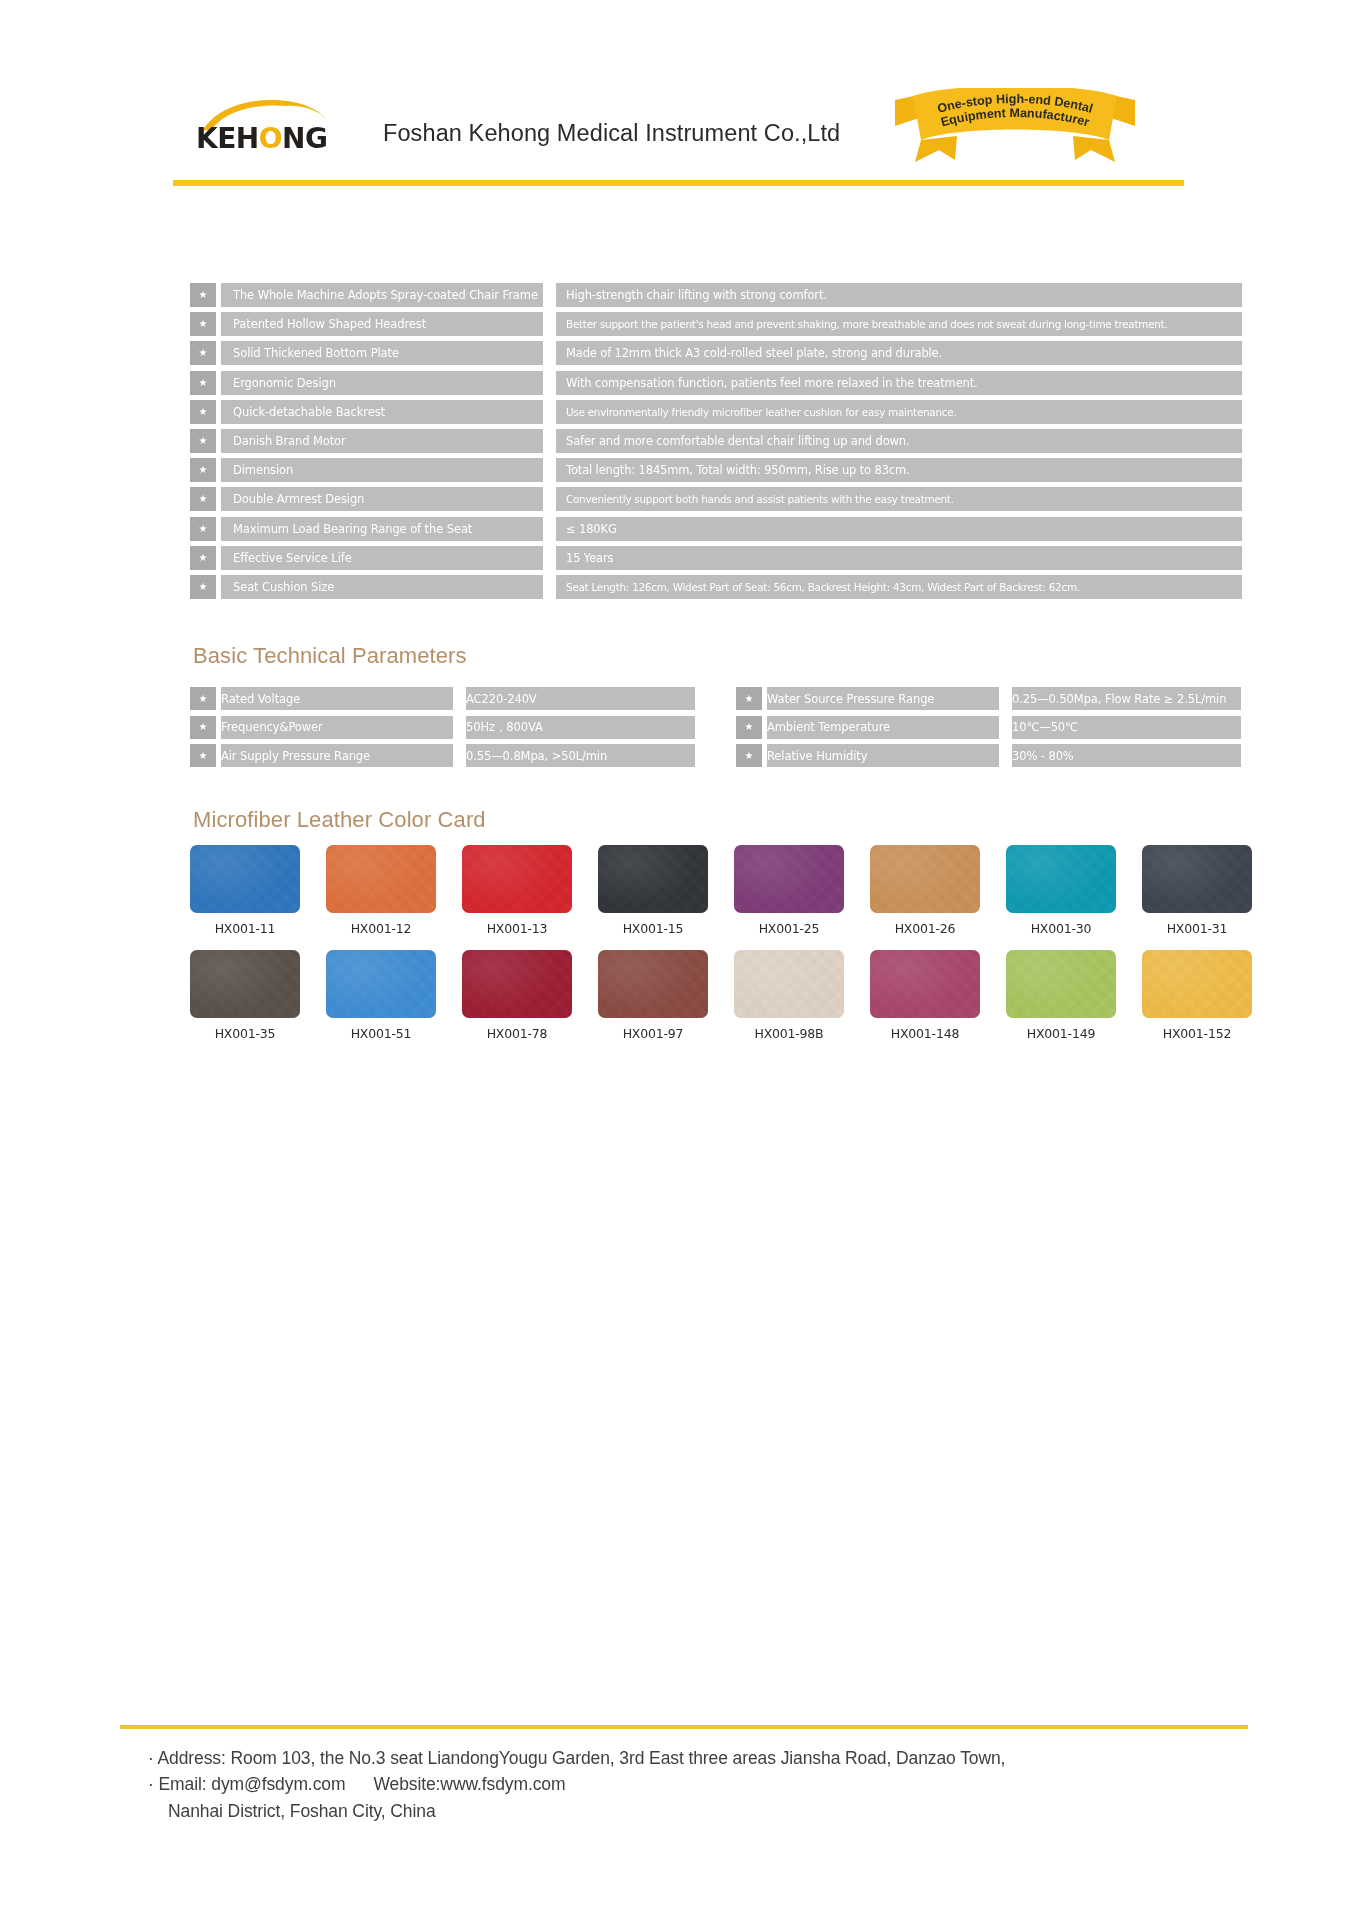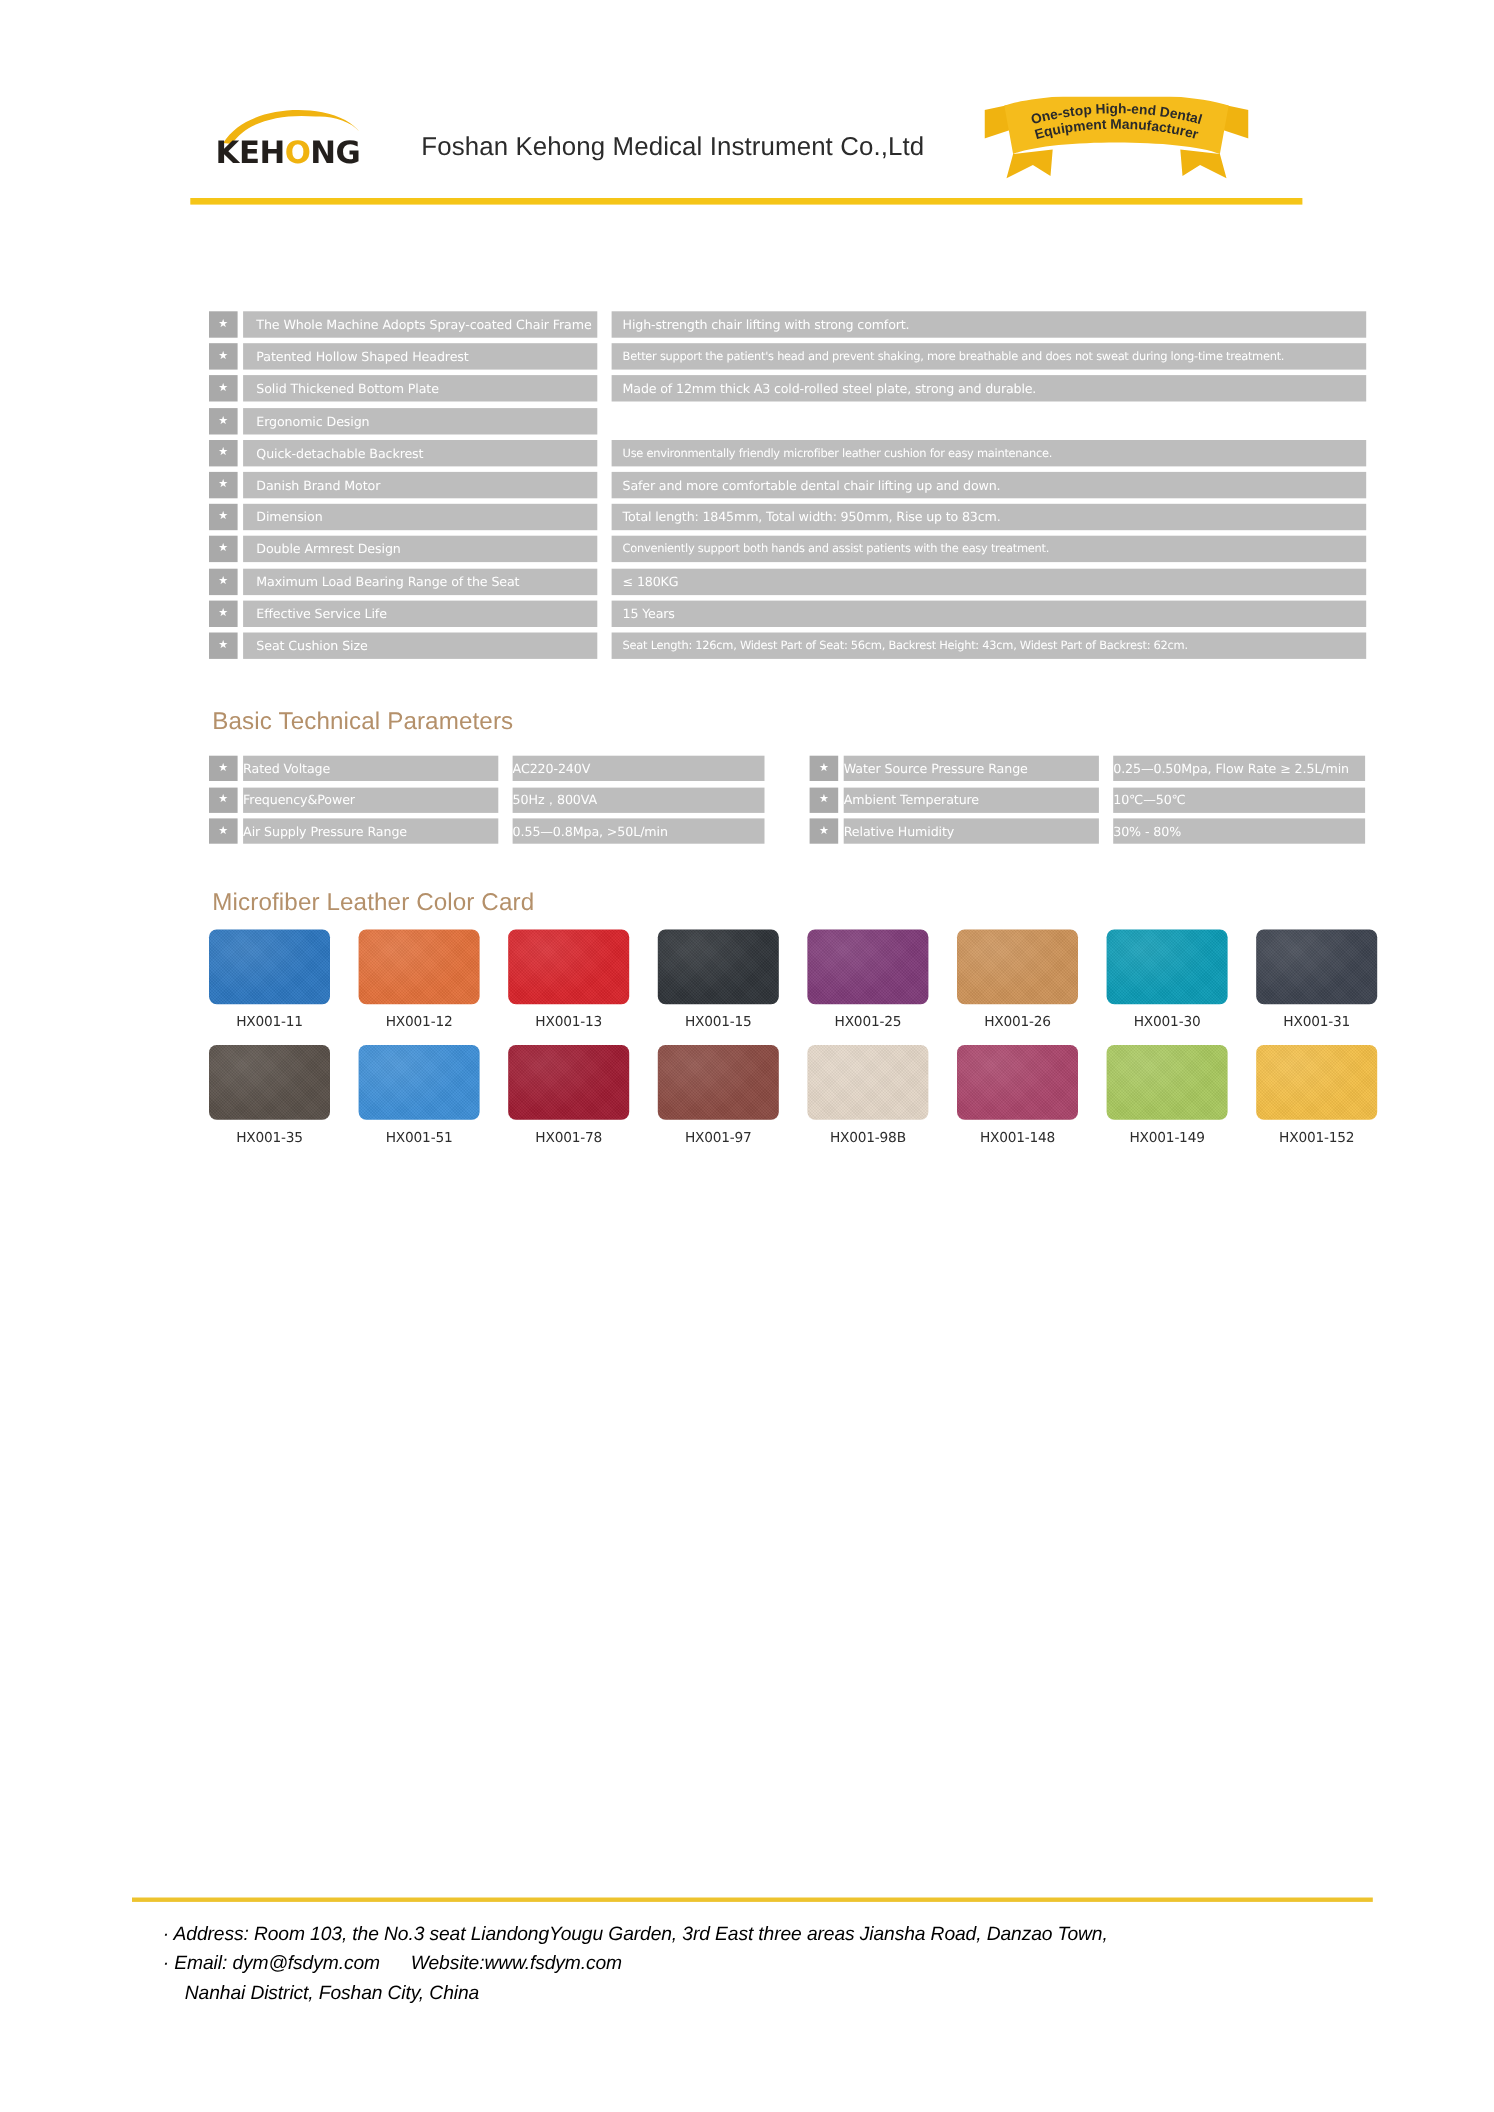--- a/index.html
+++ b/index.html
@@ -264,23 +264,22 @@
     height: 4px;
     background: #edc32e;
   }
   .footer-text {
     position: absolute;
     left: 148px;
     top: 1745px;
     width: 1100px;
     font-size: 17.5px;
     line-height: 1.5;
-    color: #000000;
+    color: #404040;
     letter-spacing: -0.1px;
-    font-style: italic;
   }
   .footer-line { display: block; white-space: nowrap; }
   .footer-line.indented { padding-left: 20px; }
   .footer-sep { display: inline-block; width: 28px; }
 </style>
 </head>
 <body>
 
 <div class="page">
 
@@ -336,20 +335,21 @@
         <div class="desc-cell tight">Better support the patient's head and prevent shaking, more breathable and does not sweat during long-time treatment.</div>
       </div>
       <div class="frow">
         <div class="star-cell">★</div>
         <div class="label-cell">Solid Thickened Bottom Plate</div>
         <div class="desc-cell">Made of 12mm thick A3 cold-rolled steel plate, strong and durable.</div>
       </div>
       <div class="frow">
         <div class="star-cell">★</div>
         <div class="label-cell">Ergonomic Design</div>
+        <div class="desc-cell">With compensation function, patients feel more relaxed in the treatment.</div>
       </div>
       <div class="frow">
         <div class="star-cell">★</div>
         <div class="label-cell">Quick-detachable Backrest</div>
         <div class="desc-cell tight">Use environmentally friendly microfiber leather cushion for easy maintenance.</div>
       </div>
       <div class="frow">
         <div class="star-cell">★</div>
         <div class="label-cell">Danish Brand Motor</div>
         <div class="desc-cell">Safer and more comfortable dental chair lifting up and down.</div>

